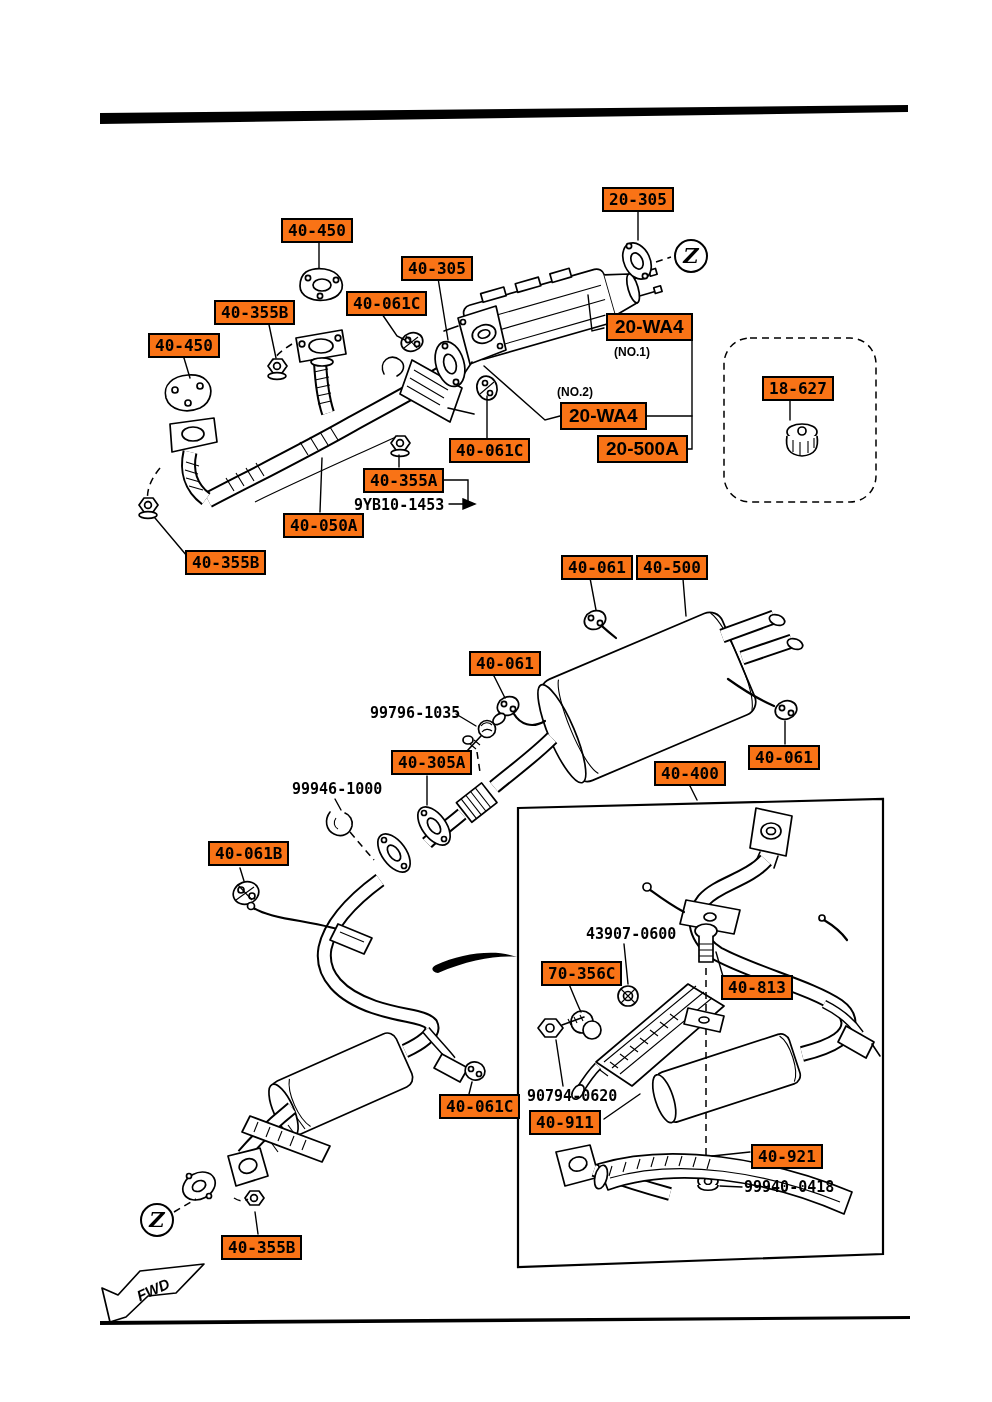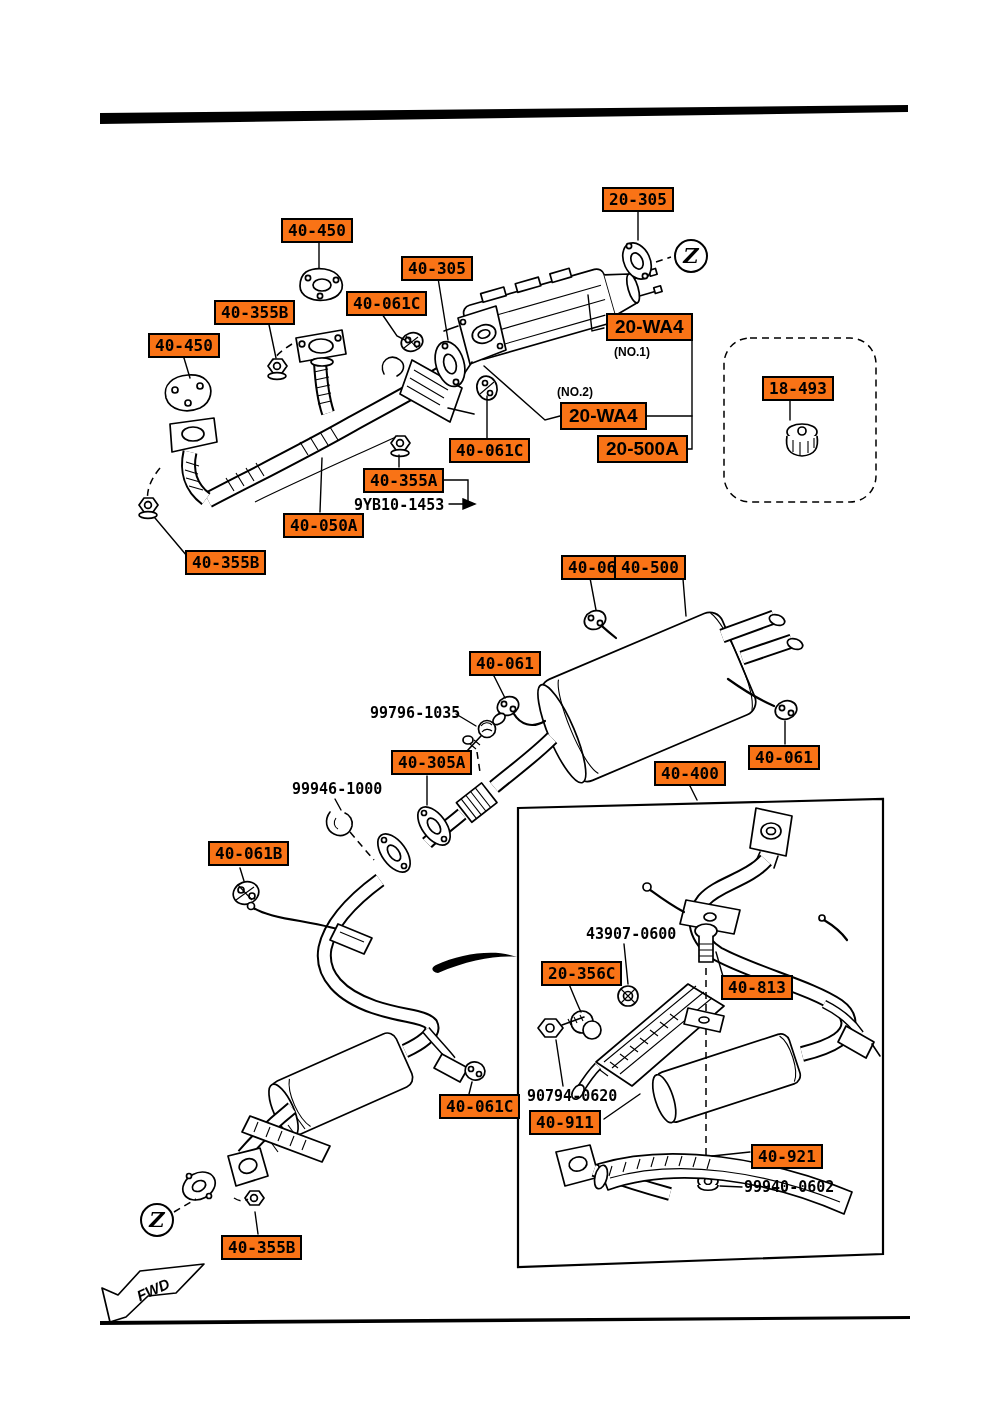--- a/index.html
+++ b/index.html
@@ -434,42 +434,42 @@
 <div class="plabel" style="left:602px;top:187px">20-305</div>
 <div class="plabel" style="left:401px;top:256px">40-305</div>
 <div class="plabel" style="left:346px;top:291px">40-061C</div>
 <div class="plabel" style="left:214px;top:300px">40-355B</div>
 <div class="plabel sans" style="left:606px;top:313px">20-WA4</div>
 <div class="ptext sans" style="left:614px;top:343px">(NO.1)</div>
 <div class="plabel" style="left:148px;top:333px">40-450</div>
 <div class="ptext sans" style="left:557px;top:383px">(NO.2)</div>
 <div class="plabel sans" style="left:560px;top:402px">20-WA4</div>
 <div class="plabel sans" style="left:597px;top:435px">20-500A</div>
-<div class="plabel" style="left:762px;top:376px">18-493</div>
+<div class="plabel" style="left:762px;top:376px">18-627</div>
 <div class="plabel" style="left:449px;top:438px">40-061C</div>
 <div class="plabel" style="left:363px;top:468px">40-355A</div>
 <div class="ptext" style="left:354px;top:496px">9YB10-1453</div>
 <div class="plabel" style="left:283px;top:513px">40-050A</div>
 <div class="plabel" style="left:185px;top:550px">40-355B</div>
 <div class="plabel" style="left:561px;top:555px">40-061</div>
-<div class="plabel" style="left:614px;top:555px">40-500</div>
+<div class="plabel" style="left:636px;top:555px">40-500</div>
 <div class="plabel" style="left:469px;top:651px">40-061</div>
 <div class="ptext" style="left:370px;top:704px">99796-1035</div>
 <div class="plabel" style="left:391px;top:750px">40-305A</div>
 <div class="plabel" style="left:748px;top:745px">40-061</div>
 <div class="plabel" style="left:654px;top:761px">40-400</div>
 <div class="ptext" style="left:292px;top:780px">99946-1000</div>
 <div class="plabel" style="left:208px;top:841px">40-061B</div>
 <div class="ptext" style="left:586px;top:925px">43907-0600</div>
-<div class="plabel" style="left:541px;top:961px">20-356C</div>
+<div class="plabel" style="left:541px;top:961px">70-356C</div>
 <div class="plabel" style="left:721px;top:975px">40-813</div>
 <div class="ptext" style="left:527px;top:1087px">90794-0620</div>
 <div class="plabel" style="left:529px;top:1110px">40-911</div>
 <div class="plabel" style="left:751px;top:1144px">40-921</div>
-<div class="ptext" style="left:744px;top:1178px">99940-0602</div>
+<div class="ptext" style="left:744px;top:1178px">99940-0418</div>
 <div class="plabel" style="left:439px;top:1094px">40-061C</div>
 <div class="plabel" style="left:221px;top:1235px">40-355B</div>
 
 <div class="zmark" style="left:674px;top:239px">Z</div>
 <div class="zmark" style="left:140px;top:1203px">Z</div>
 <div class="fwdtxt" style="left:136px;top:1281px">FWD</div>
 
 </div>
 
 </body></html>

